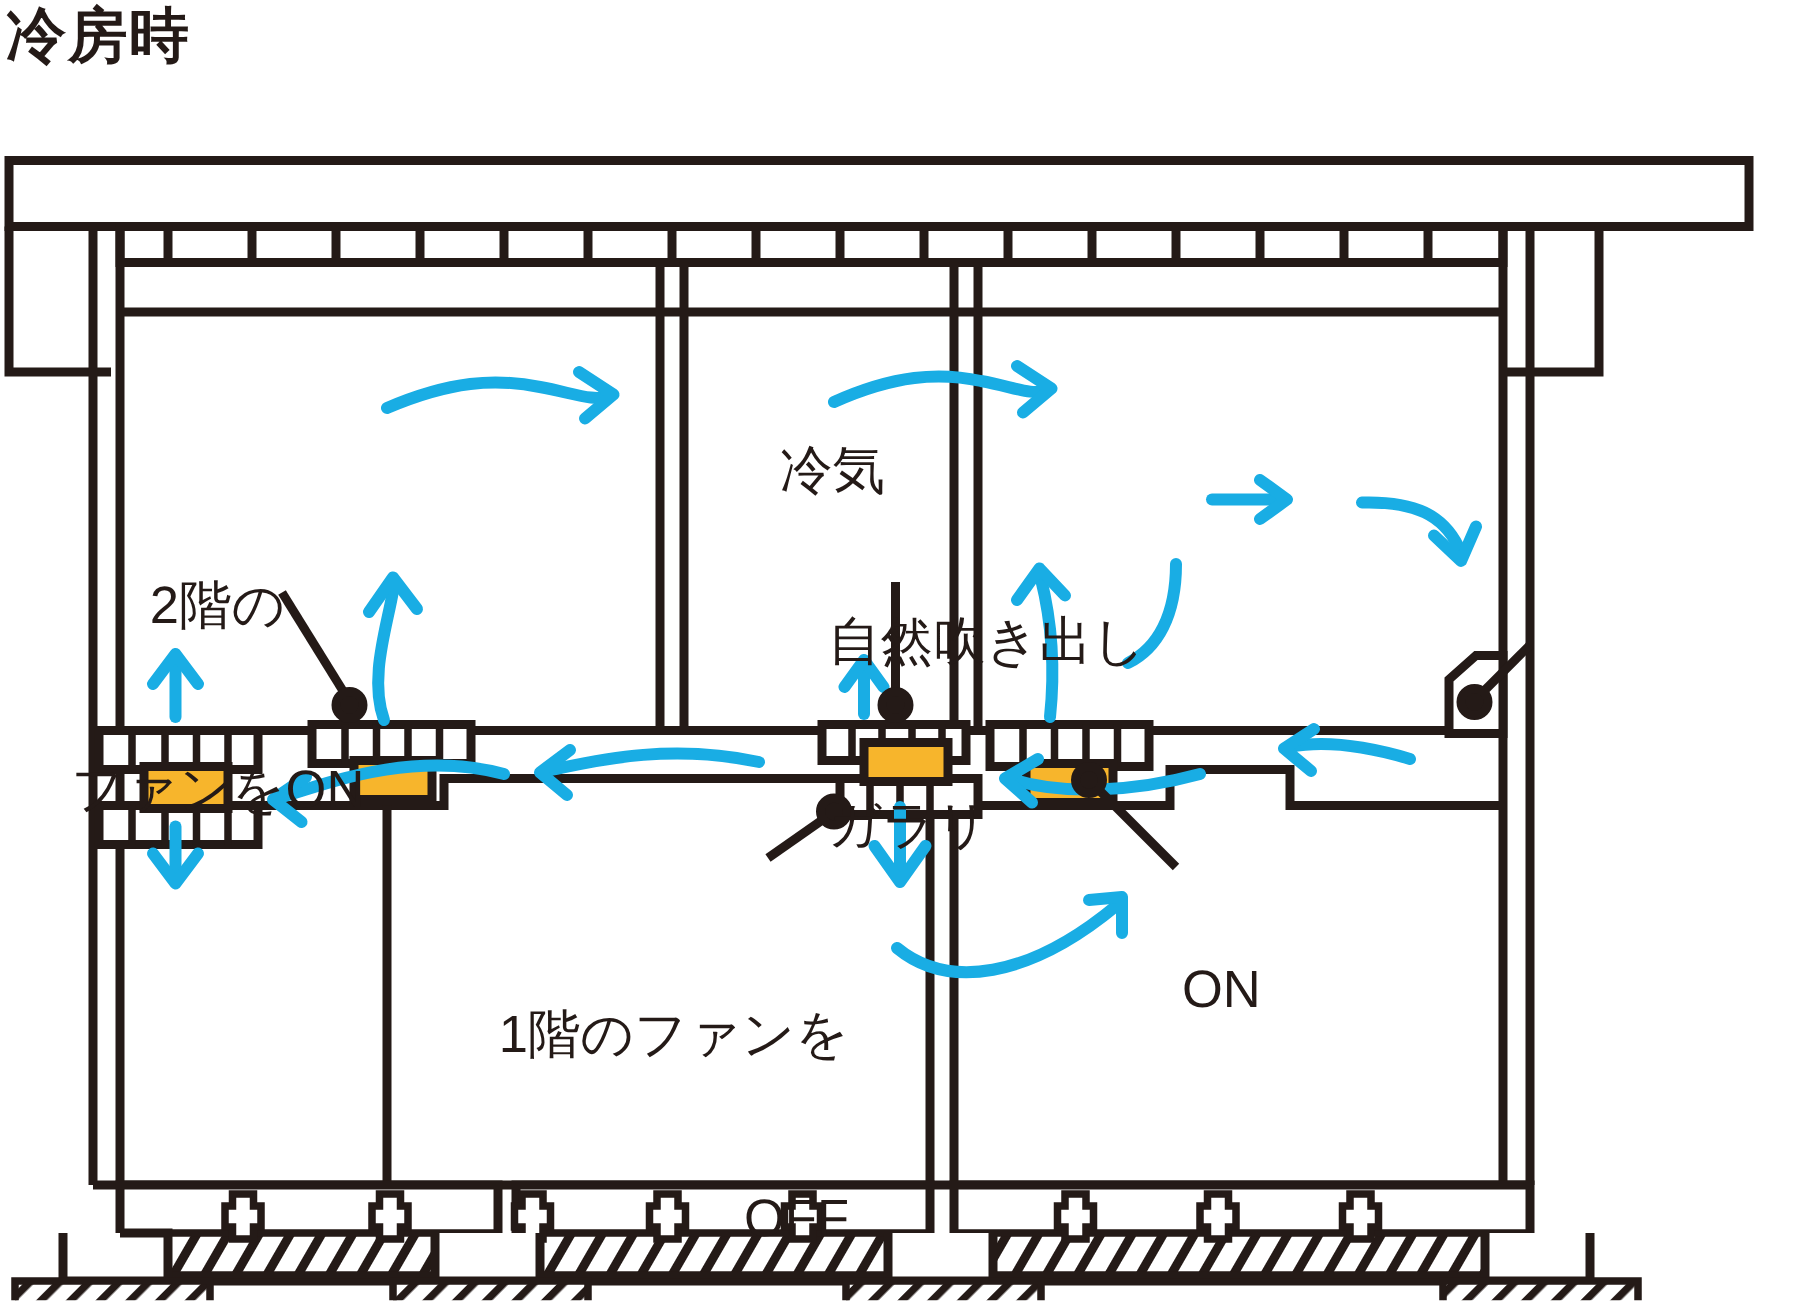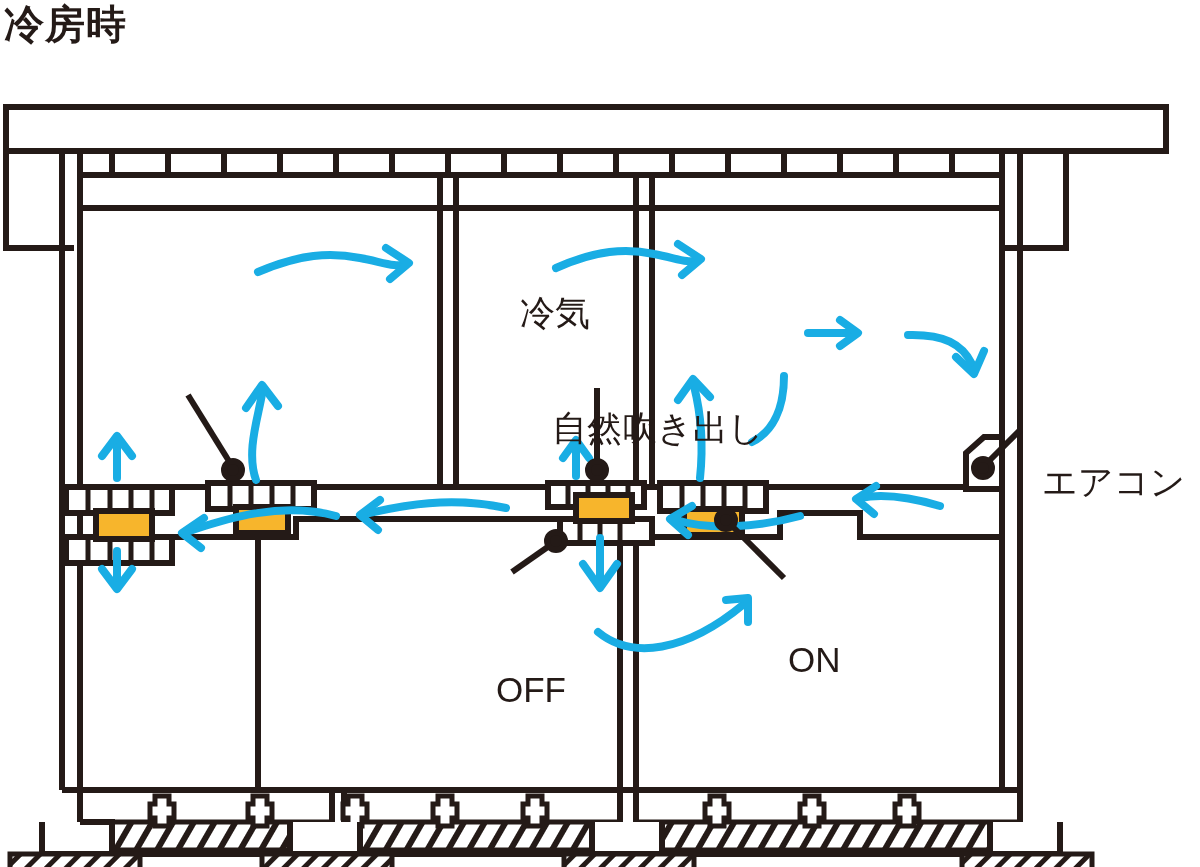--- a/index.html
+++ b/index.html
@@ -349,34 +349,39 @@
         <line x1="512" y1="572" x2="552" y2="544"></line>
         <circle cx="556" cy="541" r="9"></circle>
       </g>
       <g>
         <line x1="784" y1="578" x2="730" y2="524"></line>
         <circle cx="726" cy="520" r="9"></circle>
       </g>
     </g>
   </svg>
 
+  <div class="lbl c" style="left:16px; top:300px; width:258px;">
+    <div>2階の</div>
+    <div>ファンをON</div>
+  </div>
 
   <div class="lbl l" style="left:520px; top:210px;font-family:Liberation Serif, serif;">
     <div>冷気</div>
   </div>
 
   <div class="lbl l" style="left:552px; top:324px;">
     <div>自然吹き出し</div>
+    <div>ガラリ</div>
   </div>
 
   <div class="lbl l" style="left:1042px; top:378px;">
-    <div>エアコン</div>
   </div>
 
   <div class="lbl r" style="left:226px; top:586px; width:340px;">
+    <div>1階のファンを</div>
     <div>OFF</div>
   </div>
 
   <div class="lbl l" style="left:788px; top:556px;">
     <div>ON</div>
   </div>
 
 </div>
 
 </body></html>

